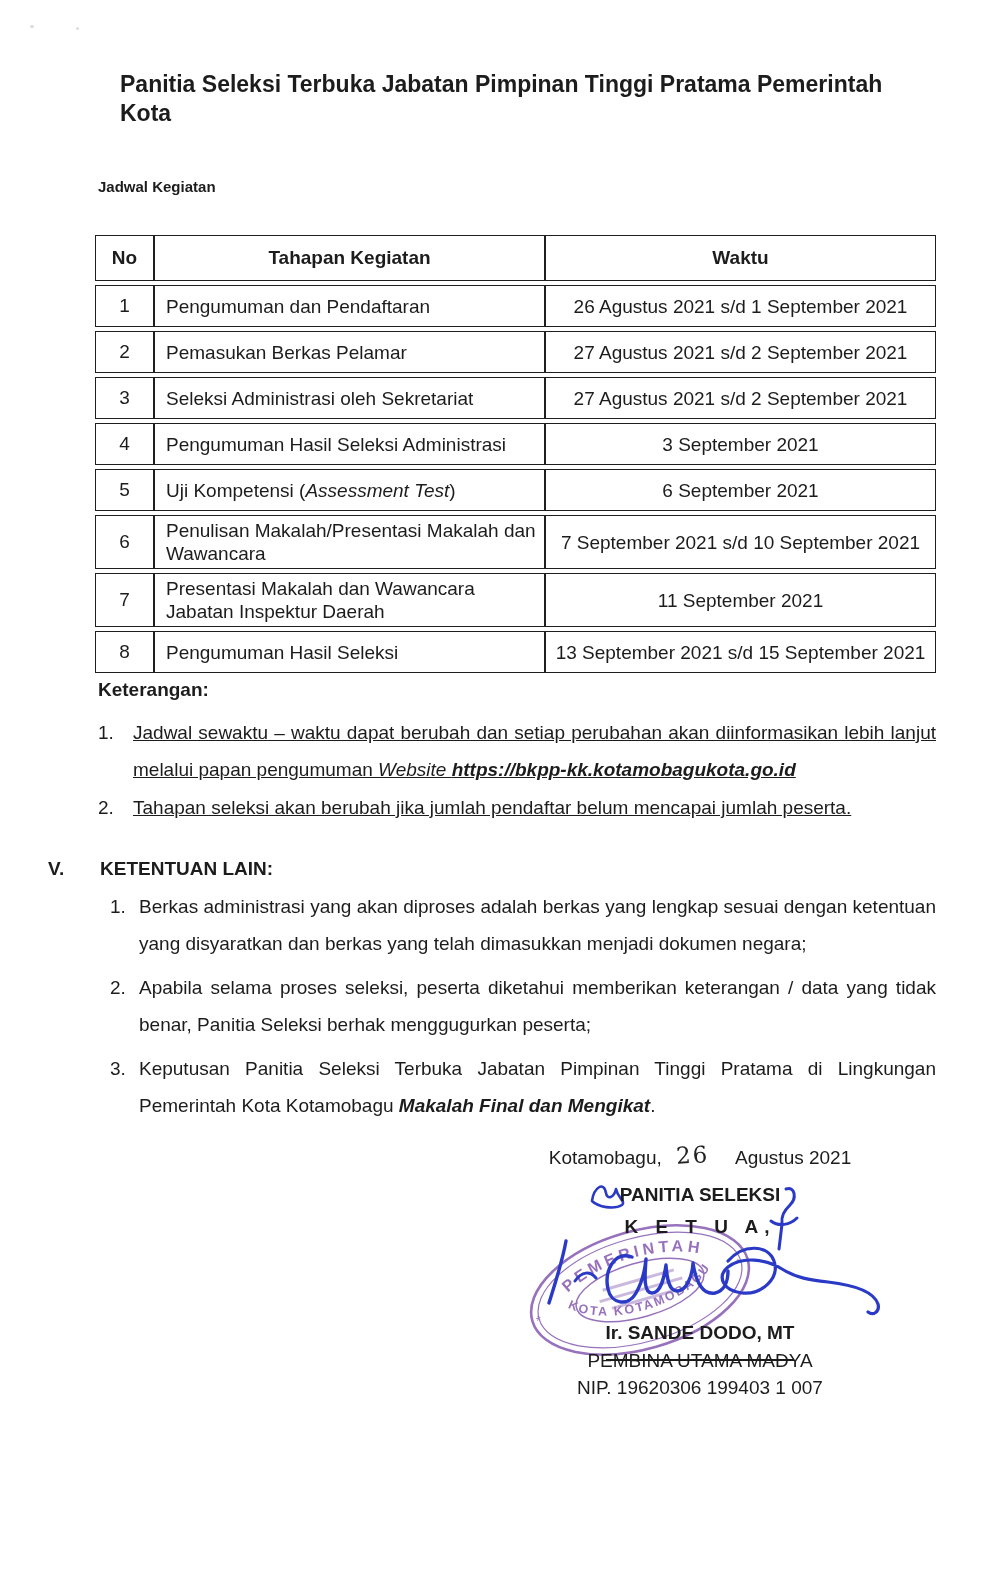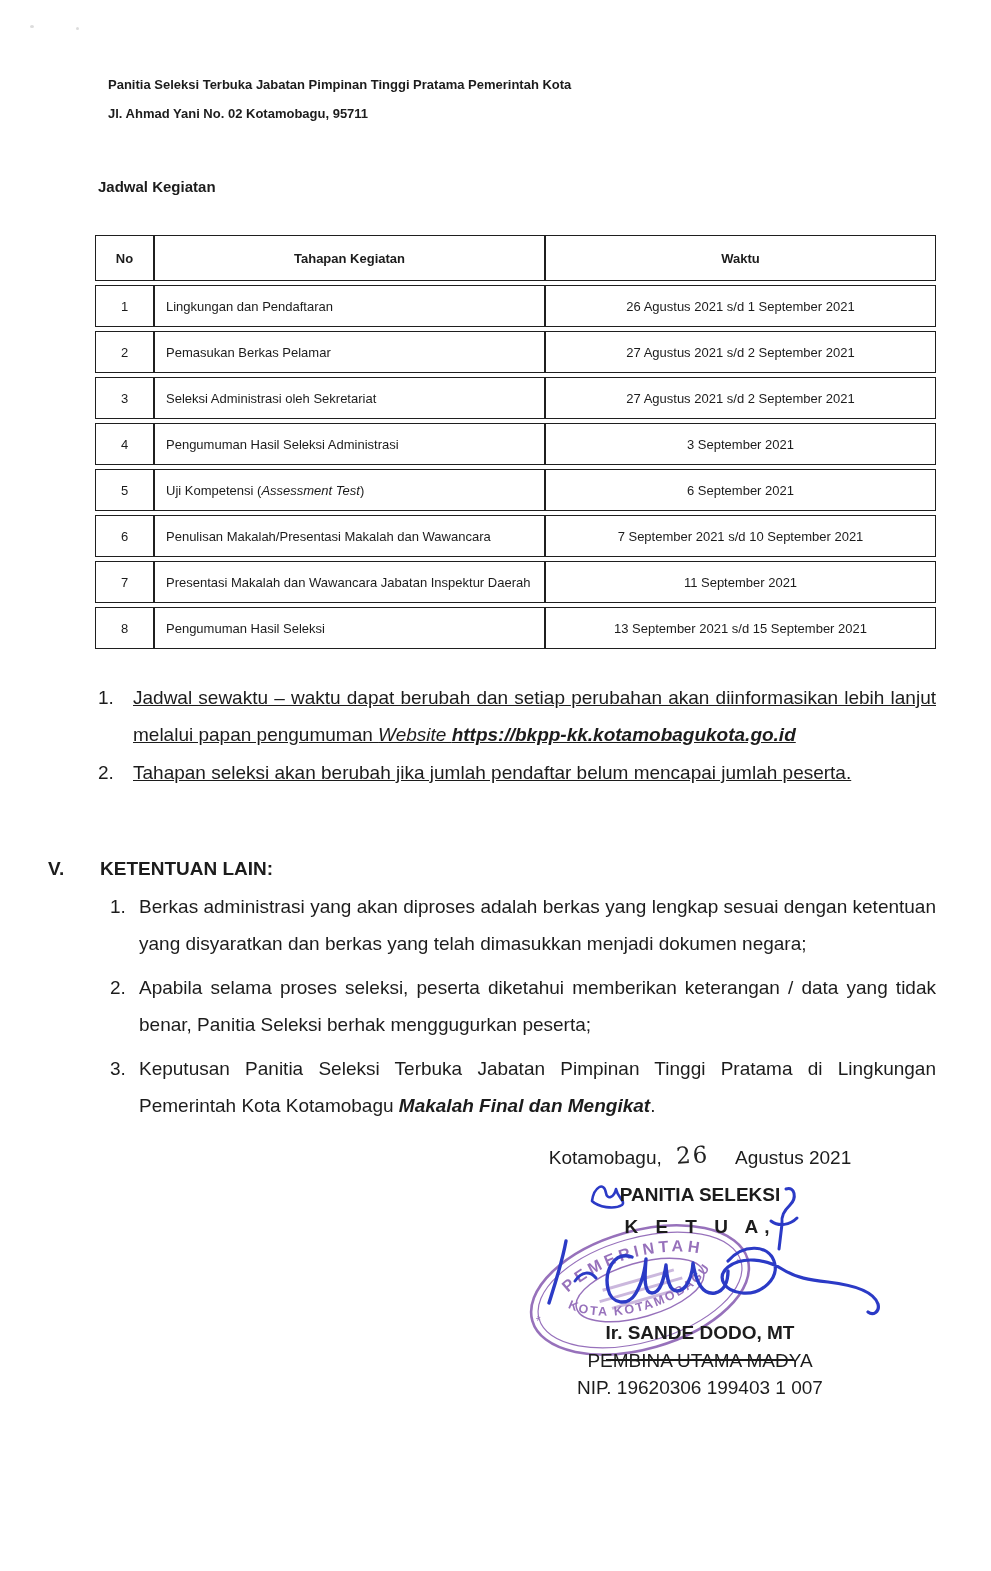--- a/index.html
+++ b/index.html
@@ -9,33 +9,33 @@
     margin:0 auto;
     background:#ffffff;
     font-family:"Liberation Sans", sans-serif;
     color:#1c1c1c;
     overflow:hidden;
   }
   .speck{position:absolute;background:#9a9a9a;border-radius:50%;opacity:.35;}
 
   
   .doc-header{
-    position:absolute;left:108px;top:70px;width:816px;
-    font-weight:bold;font-size:13px;line-height:29px;
+    position:absolute;left:120px;top:70px;width:816px;
+    font-weight:bold;font-size:23px;line-height:29px;
   }
   .jadwal-title{
     position:absolute;left:98px;top:178px;
     font-weight:bold;font-size:15px;
   }
 
   
   .tbl-wrap{position:absolute;left:95px;top:231px;width:841px;}
   table.schedule{
     border-collapse:separate;border-spacing:0 4px;
-    width:841px;font-size:13px;color:#1c1c1c;
+    width:841px;font-size:19px;color:#1c1c1c;
   }
   table.schedule th, table.schedule td{
     border:1.4px solid #1f1f1f;background:#fff;
   }
   table.schedule th{font-weight:bold;text-align:center;height:42px;}
   th.col-no{width:55px;}
   th.col-tahapan{width:387px;}
   th.col-waktu{width:auto;}
   td.c-no{text-align:center;height:38px;}
   td.c-tahapan{text-align:left;padding:3px 6px 3px 11px;line-height:23px;}
@@ -82,38 +82,37 @@
 </head>
 <body>
 
 <div class="page">
 
   <div class="speck" style="left:30px;top:25px;width:4px;height:3px;"></div>
   <div class="speck" style="left:76px;top:27px;width:3px;height:3px;"></div>
 
   <header class="doc-header">
     <div>Panitia Seleksi Terbuka Jabatan Pimpinan Tinggi Pratama Pemerintah Kota</div>
-    <div>Jl. Ahmad Yani No. 02 Kotamobagu, 95711</div>
   </header>
 
   <div class="jadwal-title">Jadwal Kegiatan</div>
 
   <div class="tbl-wrap">
     <table class="schedule">
       <thead>
         <tr>
           <th class="col-no">No</th>
           <th class="col-tahapan">Tahapan Kegiatan</th>
           <th class="col-waktu">Waktu</th>
         </tr>
       </thead>
       <tbody>
         <tr>
           <td class="c-no">1</td>
-          <td class="c-tahapan">Lingkungan dan Pendaftaran</td>
+          <td class="c-tahapan">Pengumuman dan Pendaftaran</td>
           <td class="c-waktu">26 Agustus 2021 s/d 1 September 2021</td>
         </tr>
         <tr>
           <td class="c-no">2</td>
           <td class="c-tahapan">Pemasukan Berkas Pelamar</td>
           <td class="c-waktu">27 Agustus 2021 s/d 2 September 2021</td>
         </tr>
         <tr>
           <td class="c-no">3</td>
           <td class="c-tahapan">Seleksi Administrasi oleh Sekretariat</td>
@@ -142,20 +141,21 @@
         <tr>
           <td class="c-no">8</td>
           <td class="c-tahapan">Pengumuman Hasil Seleksi</td>
           <td class="c-waktu">13 September 2021 s/d 15 September 2021</td>
         </tr>
       </tbody>
     </table>
   </div>
 
   <section class="keterangan">
+    <div class="sec-title">Keterangan:</div>
     <div class="k-item">
       <span class="num">1.</span>
       <div class="item-text"><span>Jadwal sewaktu – waktu dapat berubah dan setiap perubahan akan diinformasikan lebih lanjut melalui papan pengumuman </span><span class="it">Website </span><span class="bi">https://bkpp-kk.kotamobagukota.go.id</span></div>
     </div>
     <div class="k-item">
       <span class="num">2.</span>
       <div class="item-text">Tahapan seleksi akan berubah jika jumlah pendaftar belum mencapai jumlah peserta.</div>
     </div>
   </section>
 

